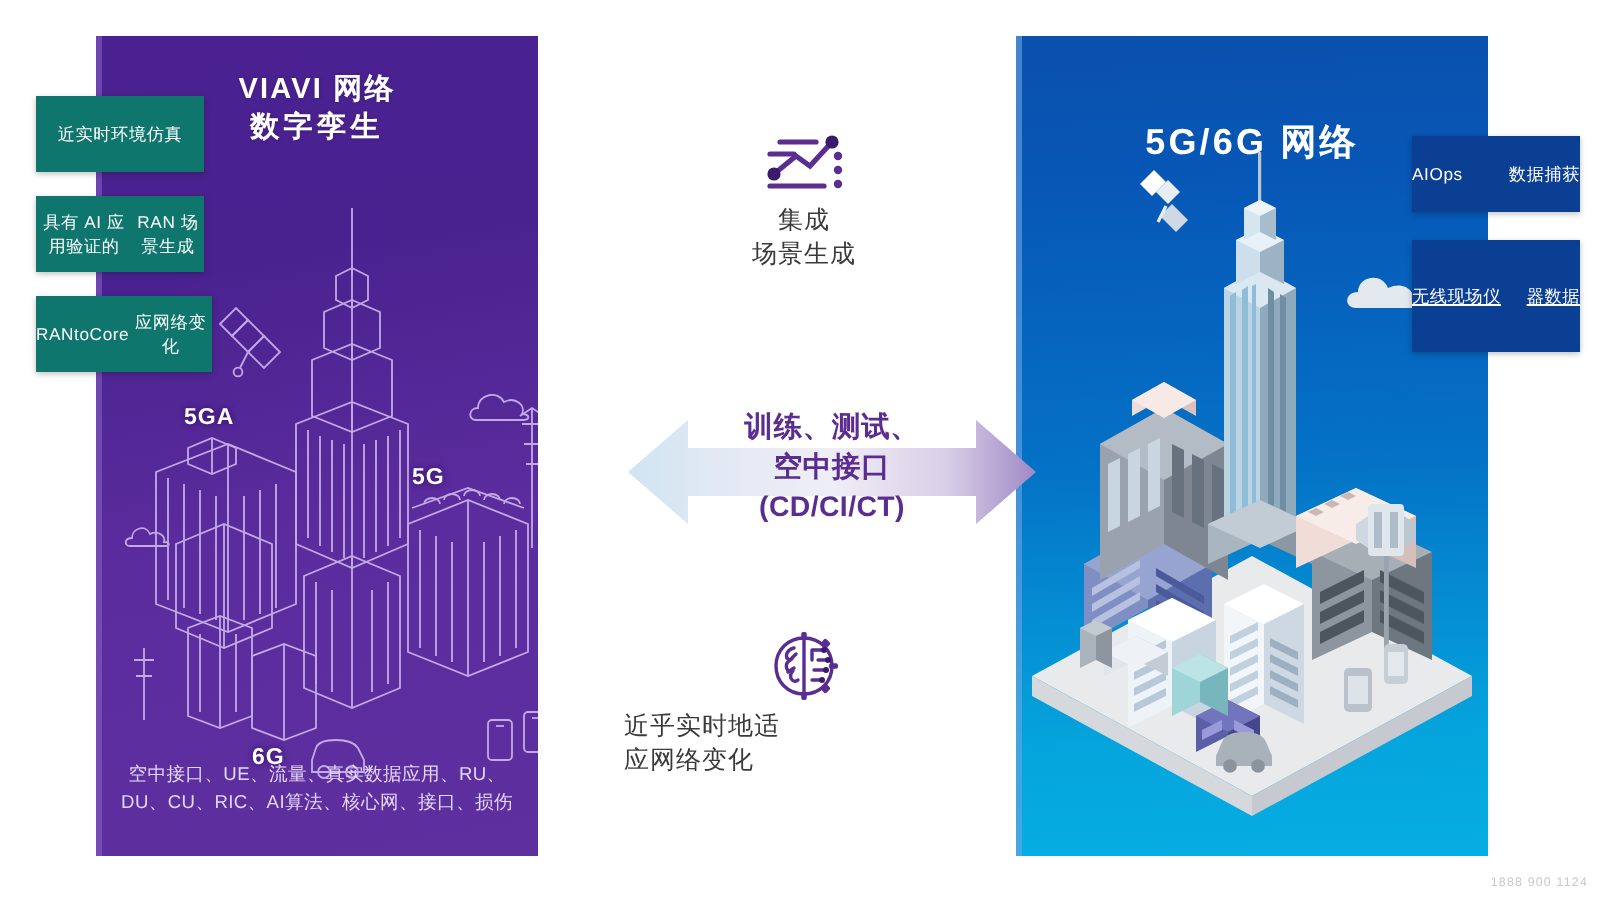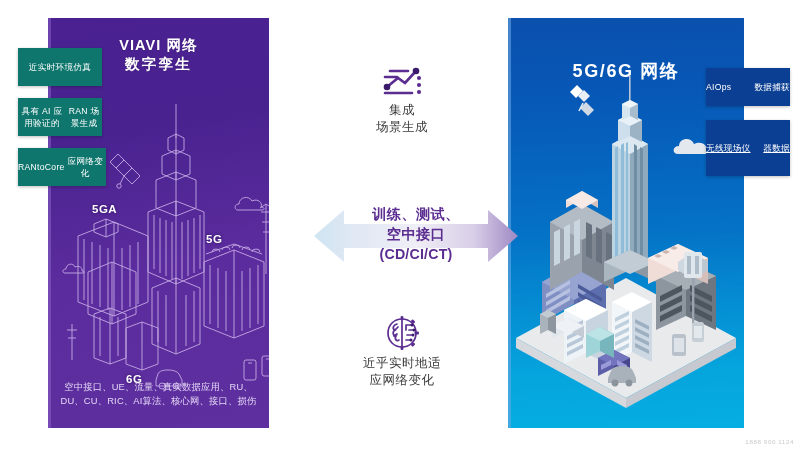--- a/index.html
+++ b/index.html
@@ -131,21 +131,21 @@
   .center-caption {
     color: #3a3a3a;
     font-size: 12.5px;
     line-height: 17px;
     font-weight: 400;
     letter-spacing: .5px;
   }
 
   .adapt-block {
     position: absolute; left: 0; top: 298px; width: 100%;
-    text-align: center;
+    text-align: left;
   }
   .adapt-icon { display: block; margin: 0 auto 5px auto; }
 
   
   .arrow-wrap {
     position: absolute;
     left: 2px; top: 178px;
     width: 204px; height: 80px;
   }
   .arrow-text {

